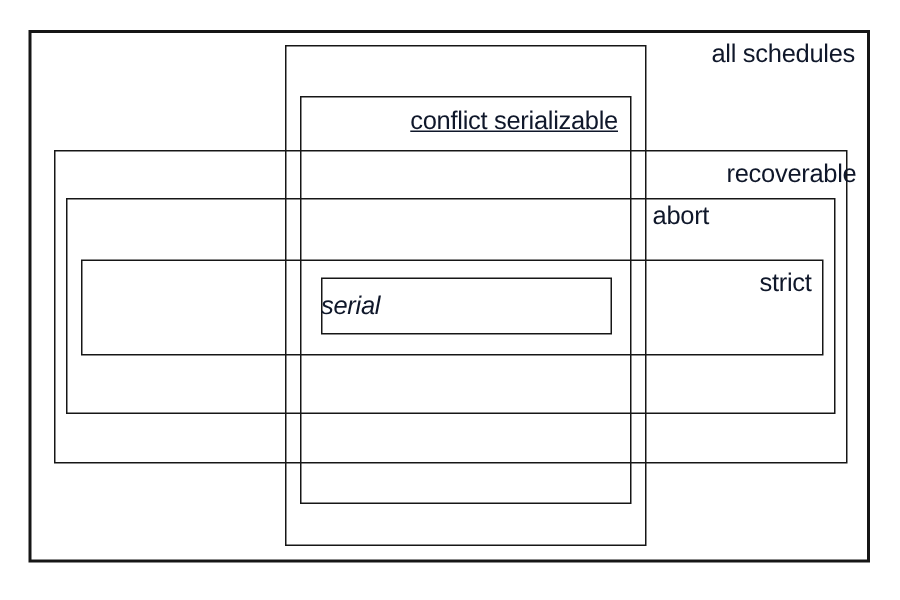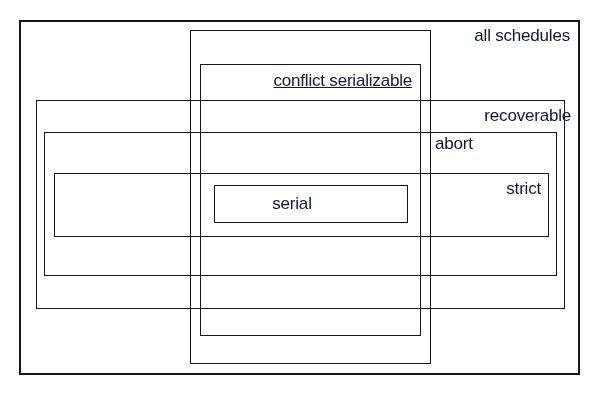--- a/index.html
+++ b/index.html
@@ -41,21 +41,21 @@
     letter-spacing: -0.2px;
   }
   .lbl.right { text-align: right; }
 
   .l-all      { right: 30px;  top: 27px;  }
   .l-view     { right: 175px; top: 38px;  }
   .l-conflict { right: 188px; top: 72px; text-decoration: underline;  }
   .l-recover  { right: 29px;  top: 107px; }
   .l-aca      { left: 435px;  top: 135px; white-space: normal; width: 125px; }
   .l-strict   { right: 59px;  top: 180px; }
-  .l-serial   { left: 214px;  top: 195px; width: 156px; text-align: center; }
+  .l-serial   { left: 214px;  top: 195px; width: 156px; text-align: left; font-style: italic; }
 </style>
 </head>
 <body>
 
 <div class="stage">
 
   <div class="box outer r-all"></div>
   <div class="box r-view"></div>
   <div class="box r-conflict"></div>
   <div class="box r-recover"></div>

